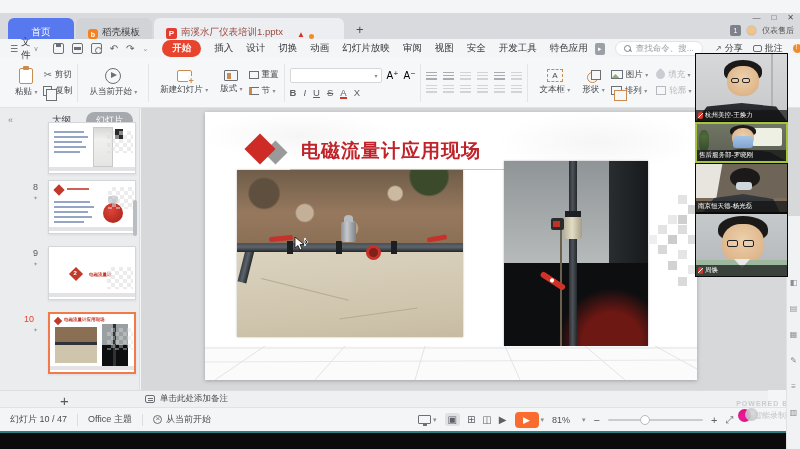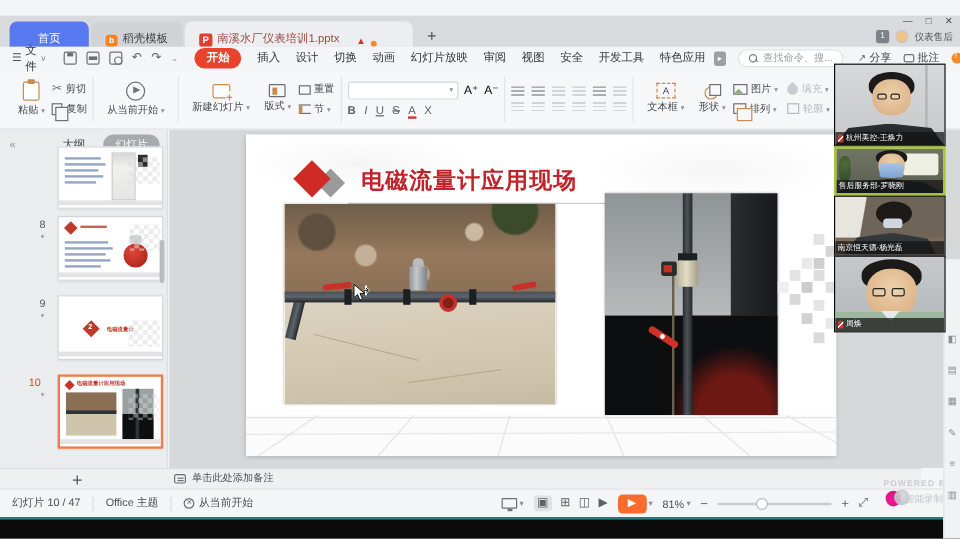--- a/index.html
+++ b/index.html
@@ -604,21 +604,21 @@
       <span class="view-ics">
         <span class="view-ic sel">▣</span>
         <span class="view-ic">⊞</span>
         <span class="view-ic">◫</span>
         <span class="view-ic">▶</span>
       </span>
       <span style="display:flex;align-items:center;gap:2px;">
         <span class="play-btn">▶</span>
         <span class="chev">▾</span>
       </span>
-      <span style="display:flex;align-items:center;gap:2px;">
+      <span style="display:flex;align-items:center;gap:12px;">
           <span class="zoom-pct">81%</span>
           <span class="chev">▾</span>
         </span>
       <span style="font-size:11px;color:#5d6167;">−</span>
       <span class="zoom-track">
           <span class="zoom-knob"></span>
         </span>
       <span style="font-size:11px;color:#5d6167;">+</span>
       <span class="fs-ic">⤢</span>
     </div>

